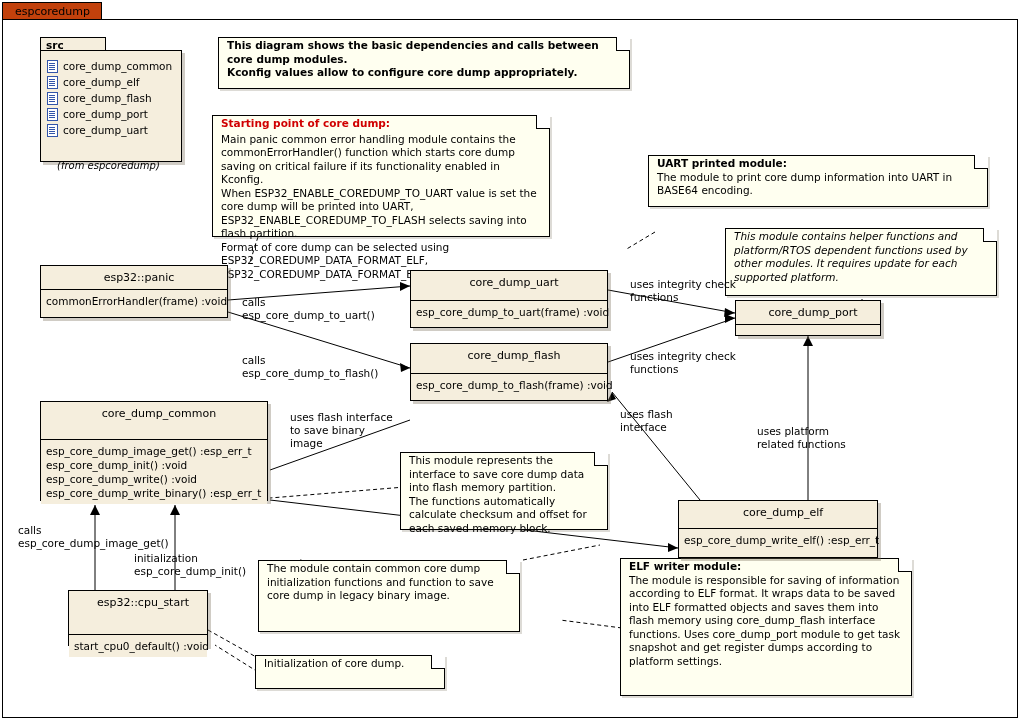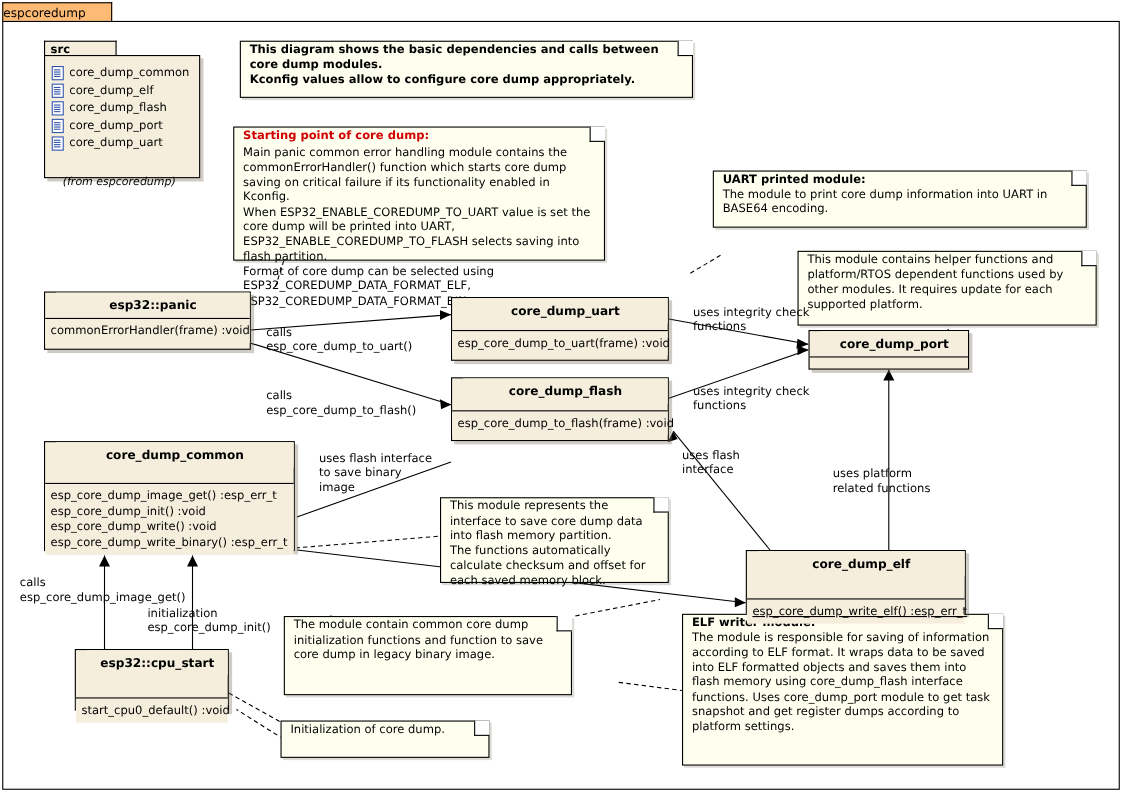--- a/index.html
+++ b/index.html
@@ -1,29 +1,29 @@
 <!DOCTYPE html>
 <html><head>
 <meta charset="utf-8">
 <style>
   html,body{margin:0;padding:0;background:#ffffff;}
   body{font-family:"DejaVu Sans","Liberation Sans",sans-serif;}
   #canvas{position:relative;width:1021px;height:721px;overflow:hidden;background:#fff;}
 
   
   .pkg-tab{position:absolute;left:2px;top:2px;width:100px;height:18px;
-    background:#fdba74;border:1px solid #000;border-bottom:none;box-sizing:border-box;
-    font-size:11px;padding:2px 0;}
+    background:#c2410c;border:1px solid #000;border-bottom:none;box-sizing:border-box;
+    font-size:11px;padding:2px 12px;}
   .pkg-body{position:absolute;left:2px;top:19px;width:1016px;height:699px;
     border:1px solid #000;box-sizing:border-box;background:#fff;}
 
   
   .cls{position:absolute;background:#f5eedd;border:1px solid #000;box-sizing:border-box;
     box-shadow:3px 3px 0 rgba(120,110,90,.35);}
-  .cls .hdr{font-size:11px;font-weight:bold;text-align:center;padding:5px 4px;
+  .cls .hdr{font-size:11px;font-weight:normal;text-align:center;padding:5px 4px;
     background:#f5eedd;margin-left:10px;}
   .cls .sep{border-top:1px solid #000;}
   .cls .ops{font-size:10.5px;padding:4px 5px;line-height:14px;background:#f5eedd;}
   .cls .ops div{white-space:nowrap;}
 
   
   .note{position:absolute;background:#fffff0;border:1px solid #000;box-sizing:border-box;
     font-size:10.5px;line-height:13.5px;padding:1px 8px;
     box-shadow:2px 2px 0 rgba(120,110,90,.25);}
   .note .fold{position:absolute;right:-1px;top:-1px;width:13px;height:13px;
@@ -143,21 +143,21 @@
 When ESP32_ENABLE_COREDUMP_TO_UART value is set the core dump will be printed into UART, ESP32_ENABLE_COREDUMP_TO_FLASH selects saving into flash partition.
 Format of core dump can be selected using ESP32_COREDUMP_DATA_FORMAT_ELF, ESP32_COREDUMP_DATA_FORMAT_BIN.</div>
   </div>
 
   <div class="note" style="left:648px;top:155px;width:340px;height:52px;">
     <span class="fold"></span>
     <div style="font-weight:bold;">UART printed module:</div>
     <div>The module to print core dump information into UART in BASE64 encoding.</div>
   </div>
 
-  <div class="note" style="left:725px;top:228px;width:272px;height:68px;">
+  <div class="note" style="left:725px;top:228px;width:272px;height:68px;font-style:italic;">
     <span class="fold"></span>
     <div>This module contains helper functions and platform/RTOS dependent functions used by other modules. It requires update for each supported platform.</div>
   </div>
 
   <div class="note" style="left:400px;top:452px;width:208px;height:78px;">
     <span class="fold"></span>
     <div style="white-space:pre-line;">This module represents the interface to save core dump data into flash memory partition.
 The functions automatically calculate checksum and offset for each saved memory block.</div>
   </div>
 
@@ -208,21 +208,21 @@
     <div class="ops sep" style="margin-top:14px;border-top:1px solid #000;">
       <div>esp_core_dump_image_get()  :esp_err_t</div>
       <div>esp_core_dump_init()  :void</div>
       <div>esp_core_dump_write()  :void</div>
       <div>esp_core_dump_write_binary()  :esp_err_t</div>
     </div>
   </div>
 
   <div class="cls" style="left:678px;top:500px;width:200px;height:58px;">
     <div class="hdr">core_dump_elf</div>
-    <div class="ops sep" style="margin-top:20px;border-top:1px solid #000;text-decoration:underline;">
+    <div class="ops sep" style="margin-top:4px;border-top:1px solid #000;">
       <div>esp_core_dump_write_elf()  :esp_err_t</div>
     </div>
   </div>
 
   <div class="cls" style="left:68px;top:590px;width:140px;height:56px;">
     <div class="hdr">esp32::cpu_start</div>
     <div class="ops sep" style="margin-top:20px;border-top:1px solid #000;">
       <div>start_cpu0_default()  :void</div>
     </div>
   </div>

